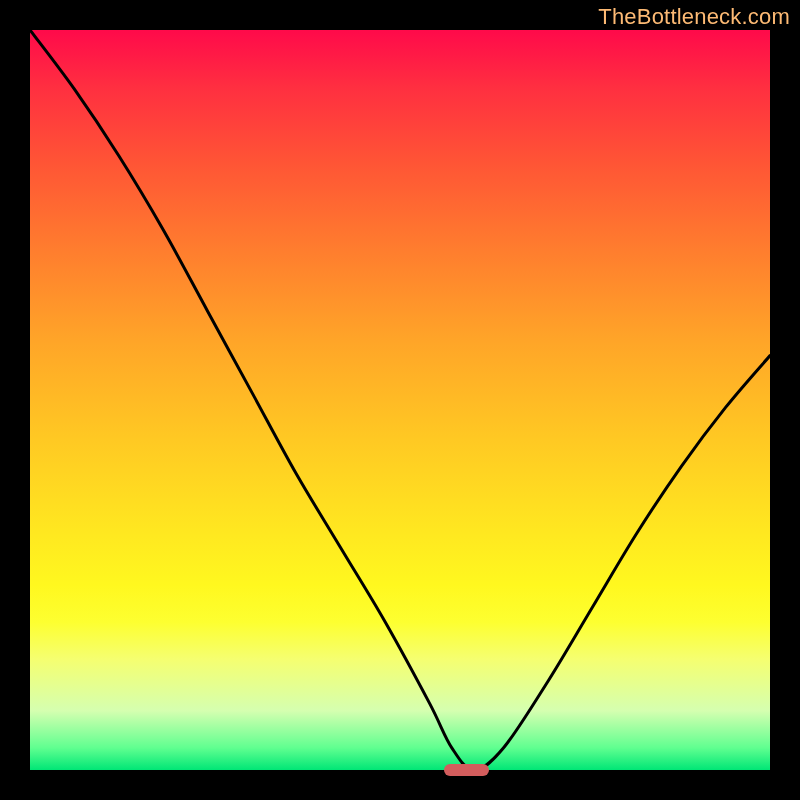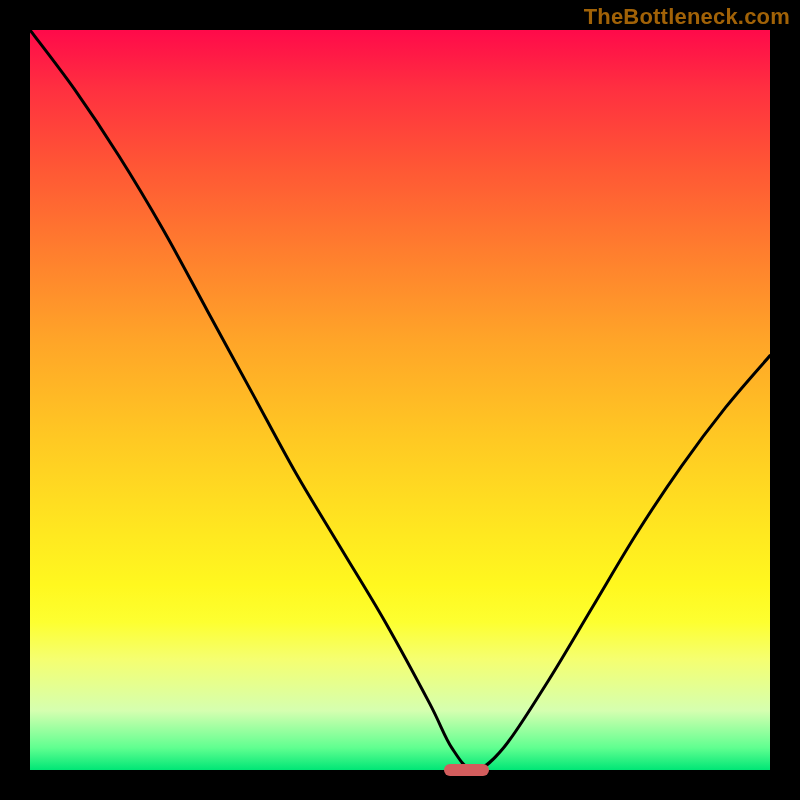--- a/index.html
+++ b/index.html
@@ -8,23 +8,23 @@
     width: 800px;
     height: 800px;
     background: #000;
     position: relative;
     font-family: Arial, Helvetica, sans-serif;
   }
   .watermark {
     position: absolute;
     top: 4px;
     right: 10px;
-    color: #a16207;
+    color: #fdba74;
     font-size: 22px;
-    font-weight: 700;
+    font-weight: 400;
     letter-spacing: 0.2px;
     z-index: 10;
   }
   .plot {
     position: absolute;
     left: 30px;
     top: 30px;
     width: 740px;
     height: 740px;
     background: linear-gradient(to bottom,

